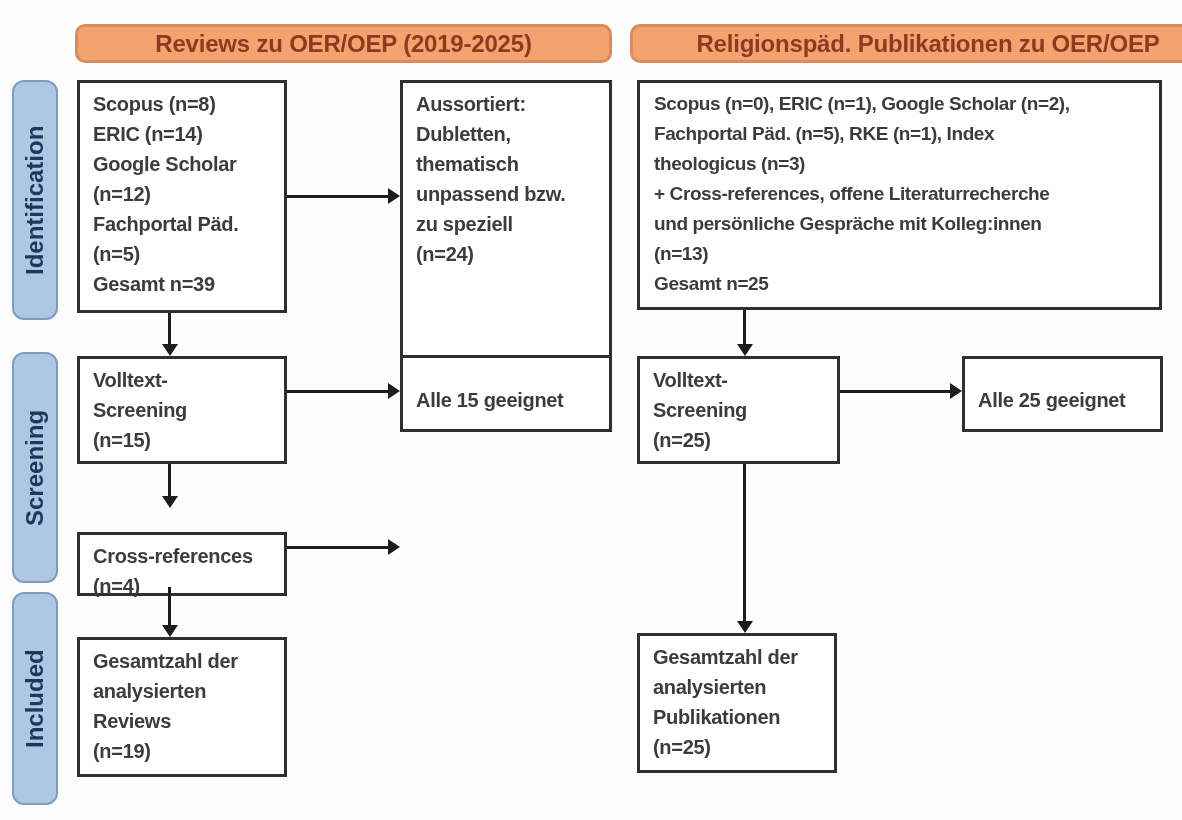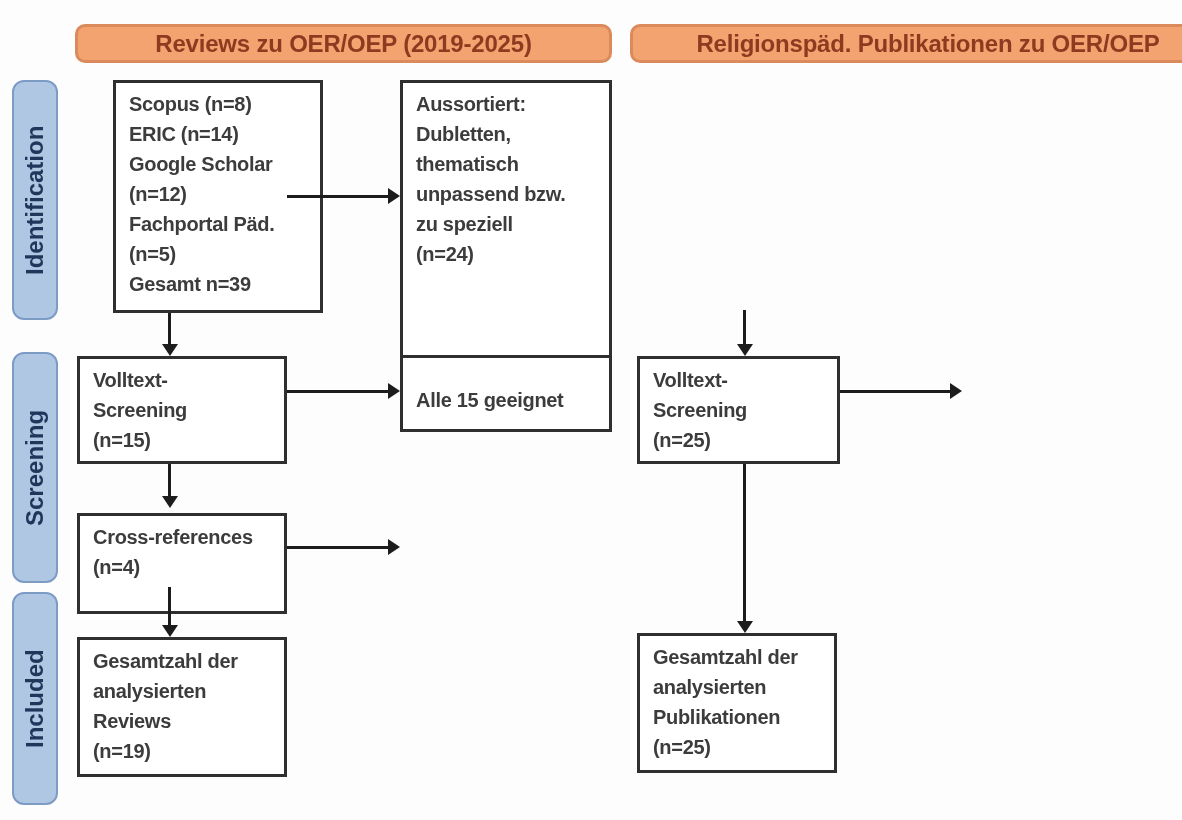--- a/index.html
+++ b/index.html
@@ -56,47 +56,55 @@
 
 <div class="canvas">
 
   <div class="hdr" style="left:75px;top:24px;width:537px;height:39px;">Reviews zu OER/OEP (2019-2025)</div>
   <div class="hdr" style="left:630px;top:24px;width:596px;height:39px;">Religionspäd. Publikationen zu OER/OEP</div>
 
   <div class="stage" style="left:12px;top:80px;width:46px;height:240px;">Identification</div>
   <div class="stage" style="left:12px;top:352px;width:46px;height:231px;">Screening</div>
   <div class="stage" style="left:12px;top:592px;width:46px;height:213px;">Included</div>
 
-  <div class="box" style="left:77px;top:80px;width:210px;height:233px;margin-left:36px;">Scopus (n=8)
+  <div class="box" style="left:77px;top:80px;width:210px;height:233px;">Scopus (n=8)
 ERIC (n=14)
 Google Scholar
 (n=12)
 Fachportal Päd.
 (n=5)
 Gesamt n=39</div>
   <div class="box" style="left:400px;top:80px;width:212px;height:282px;">Aussortiert:
 Dubletten,
 thematisch
 unpassend bzw.
 zu speziell
 (n=24)</div>
   <div class="box" style="left:77px;top:356px;width:210px;height:108px;">Volltext-
 Screening
 (n=15)</div>
   <div class="box vcenter" style="left:400px;top:355px;width:212px;height:77px;">Alle 15 geeignet</div>
-  <div class="box" style="left:77px;top:513px;width:210px;height:101px;">Cross-references
+  <div class="box" style="left:77px;top:532px;width:210px;height:64px;">Cross-references
 (n=4)</div>
   <div class="box" style="left:77px;top:637px;width:210px;height:140px;">Gesamtzahl der
 analysierten
 Reviews
 (n=19)</div>
 
+  <div class="box small" style="left:637px;top:80px;width:525px;height:230px;padding-left:14px;">Scopus (n=0), ERIC (n=1), Google Scholar (n=2),
+Fachportal Päd. (n=5), RKE (n=1), Index
+theologicus (n=3)
++ Cross-references, offene Literaturrecherche
+und persönliche Gespräche mit Kolleg:innen
+(n=13)
+Gesamt n=25</div>
   <div class="box" style="left:637px;top:356px;width:203px;height:108px;">Volltext-
 Screening
 (n=25)</div>
+  <div class="box vcenter" style="left:962px;top:356px;width:201px;height:76px;">Alle 25 geeignet</div>
   <div class="box" style="left:637px;top:633px;width:200px;height:140px;">Gesamtzahl der
 analysierten
 Publikationen
 (n=25)</div>
 
   <div class="vline" style="left:168px;top:313px;height:32px;"></div>
   <div class="head-down" style="left:162px;top:344px;"></div>
 
   <div class="hline" style="left:287px;top:195px;width:101px;"></div>
   <div class="head-right" style="left:388px;top:188px;"></div>

